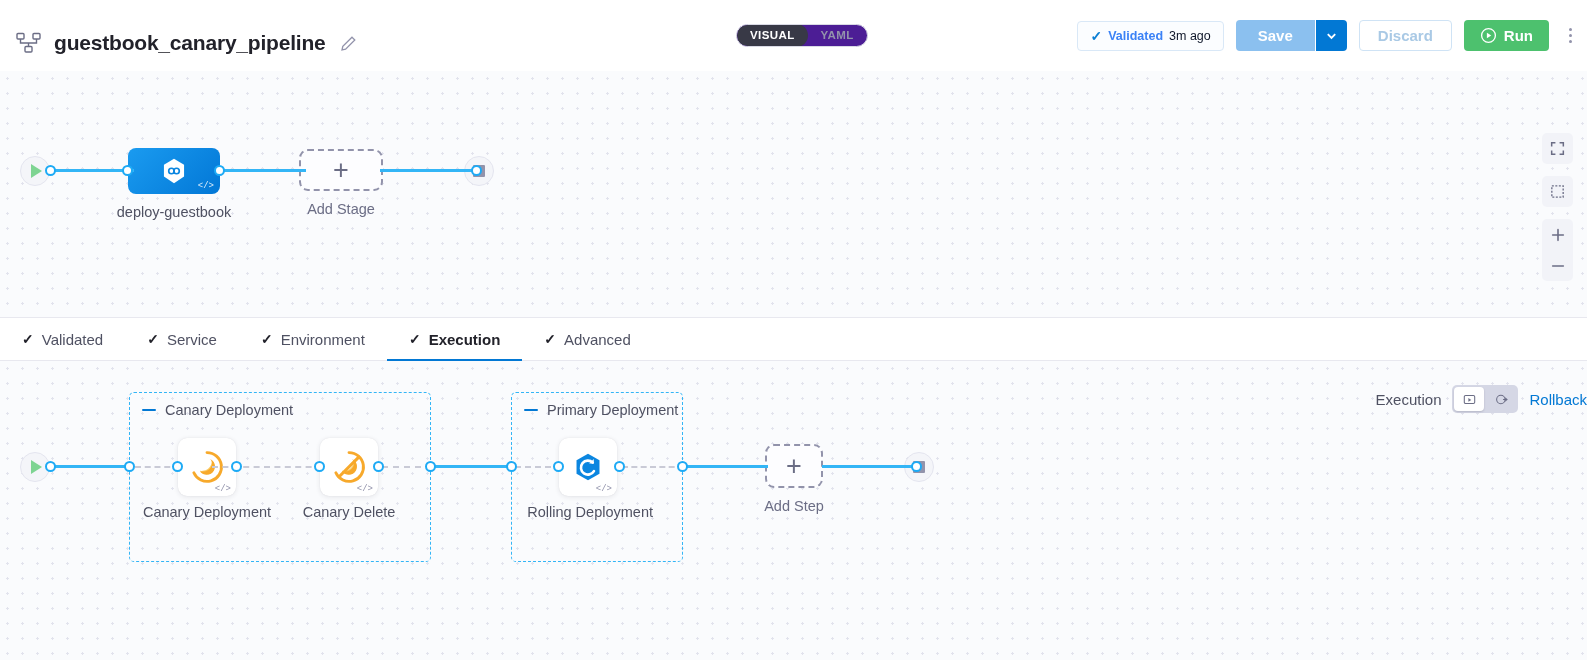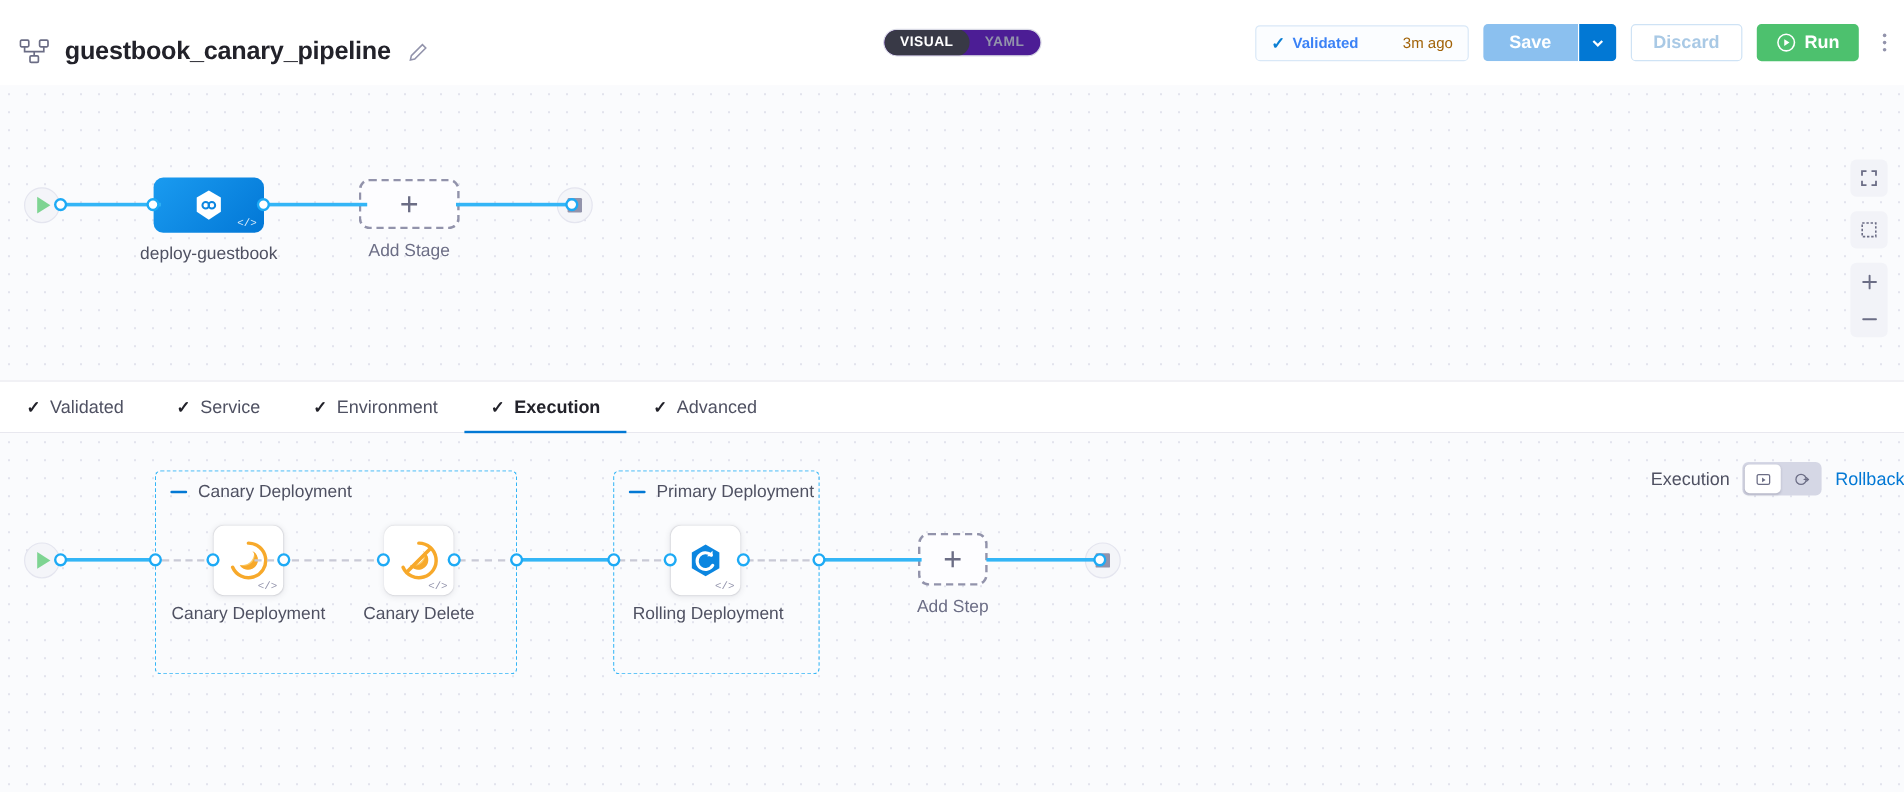--- a/index.html
+++ b/index.html
@@ -42,21 +42,21 @@
     position: absolute; right: 8px; top: 0; height: 71px;
     display: flex; align-items: center; gap: 12px;
   }
   .validated-badge {
     display: flex; align-items: center; gap: 6px;
     height: 30px; padding: 0 12px;
     border: 1px solid #d9e8f7; border-radius: 4px; background: #fbfdff;
   }
   .validated-badge .vcheck { color: #0b7fd4; font-size: 14px; font-weight: bold; }
   .validated-label { font-size: 12.5px; font-weight: bold; color: #3b82f6; }
-  .validated-time  { font-size: 12.5px; color: #a16207; margin-left: 31px; }
+  .validated-time  { font-size: 12.5px; color: #0f172a; }
 
   .save-group { display: flex; height: 31px; border-radius: 4px; overflow: hidden; }
   .save-main {
     background: #8bc0ef; color: #ffffff; font-size: 15px; font-weight: bold;
     padding: 0 22px; display: flex; align-items: center;
     border-right: 1px solid #ffffff;
   }
   .save-caret {
     background: #0278d4; width: 31px; display: flex; align-items: center;
     justify-content: center; color: #fff;

